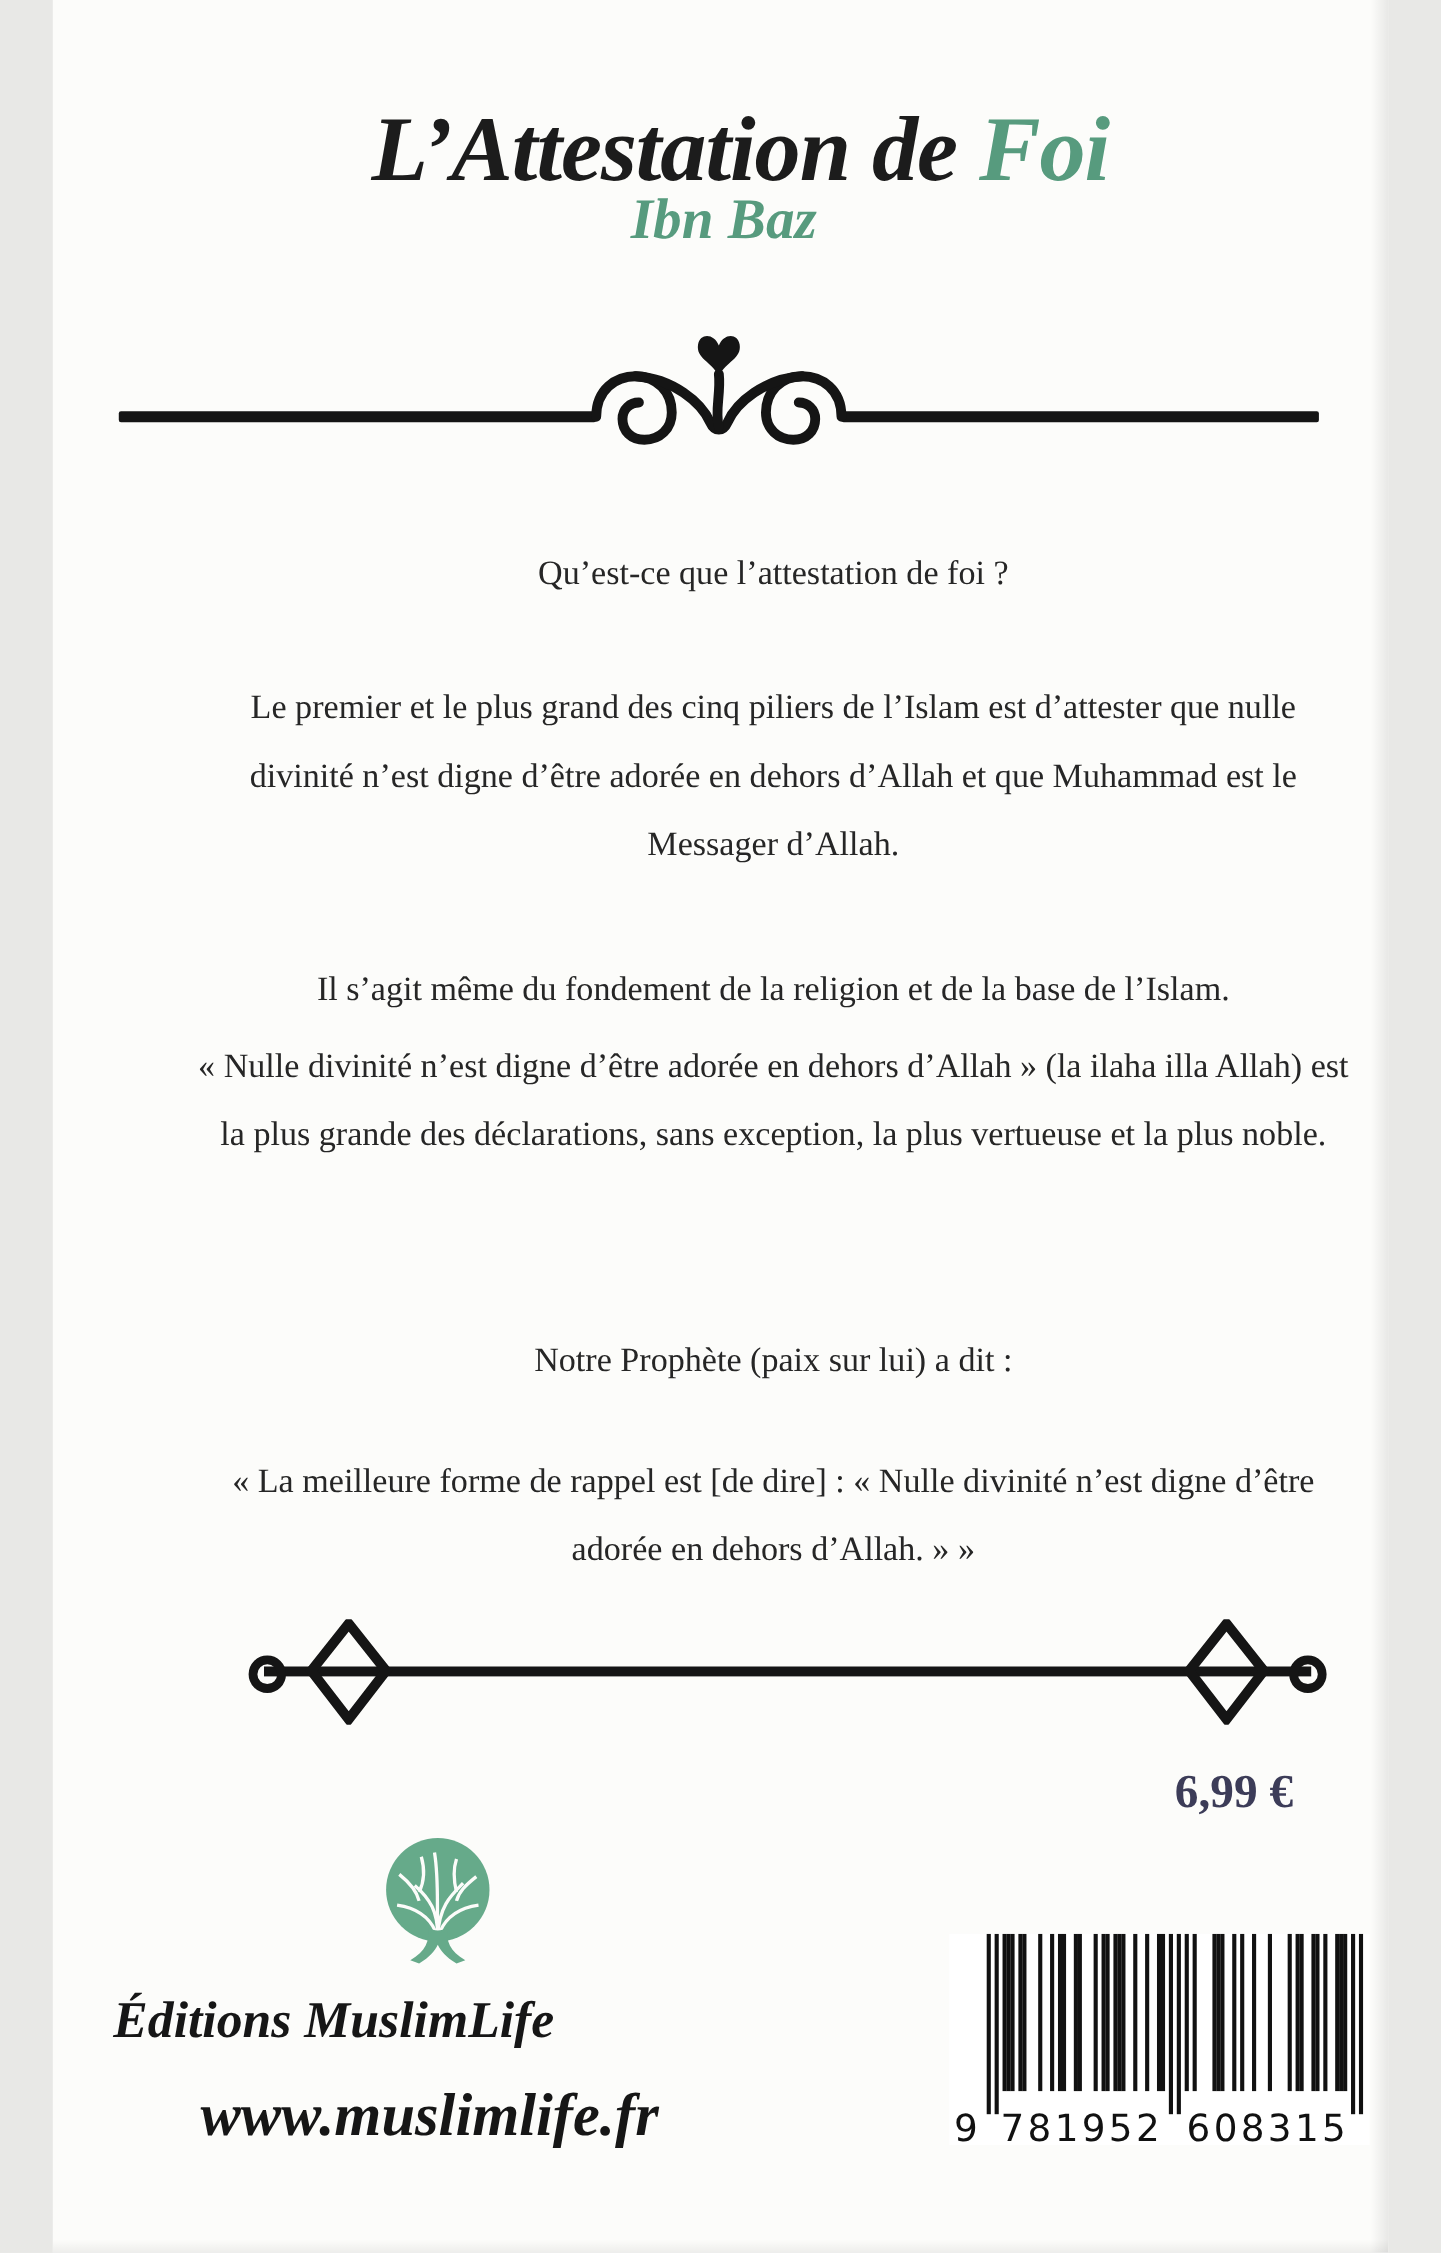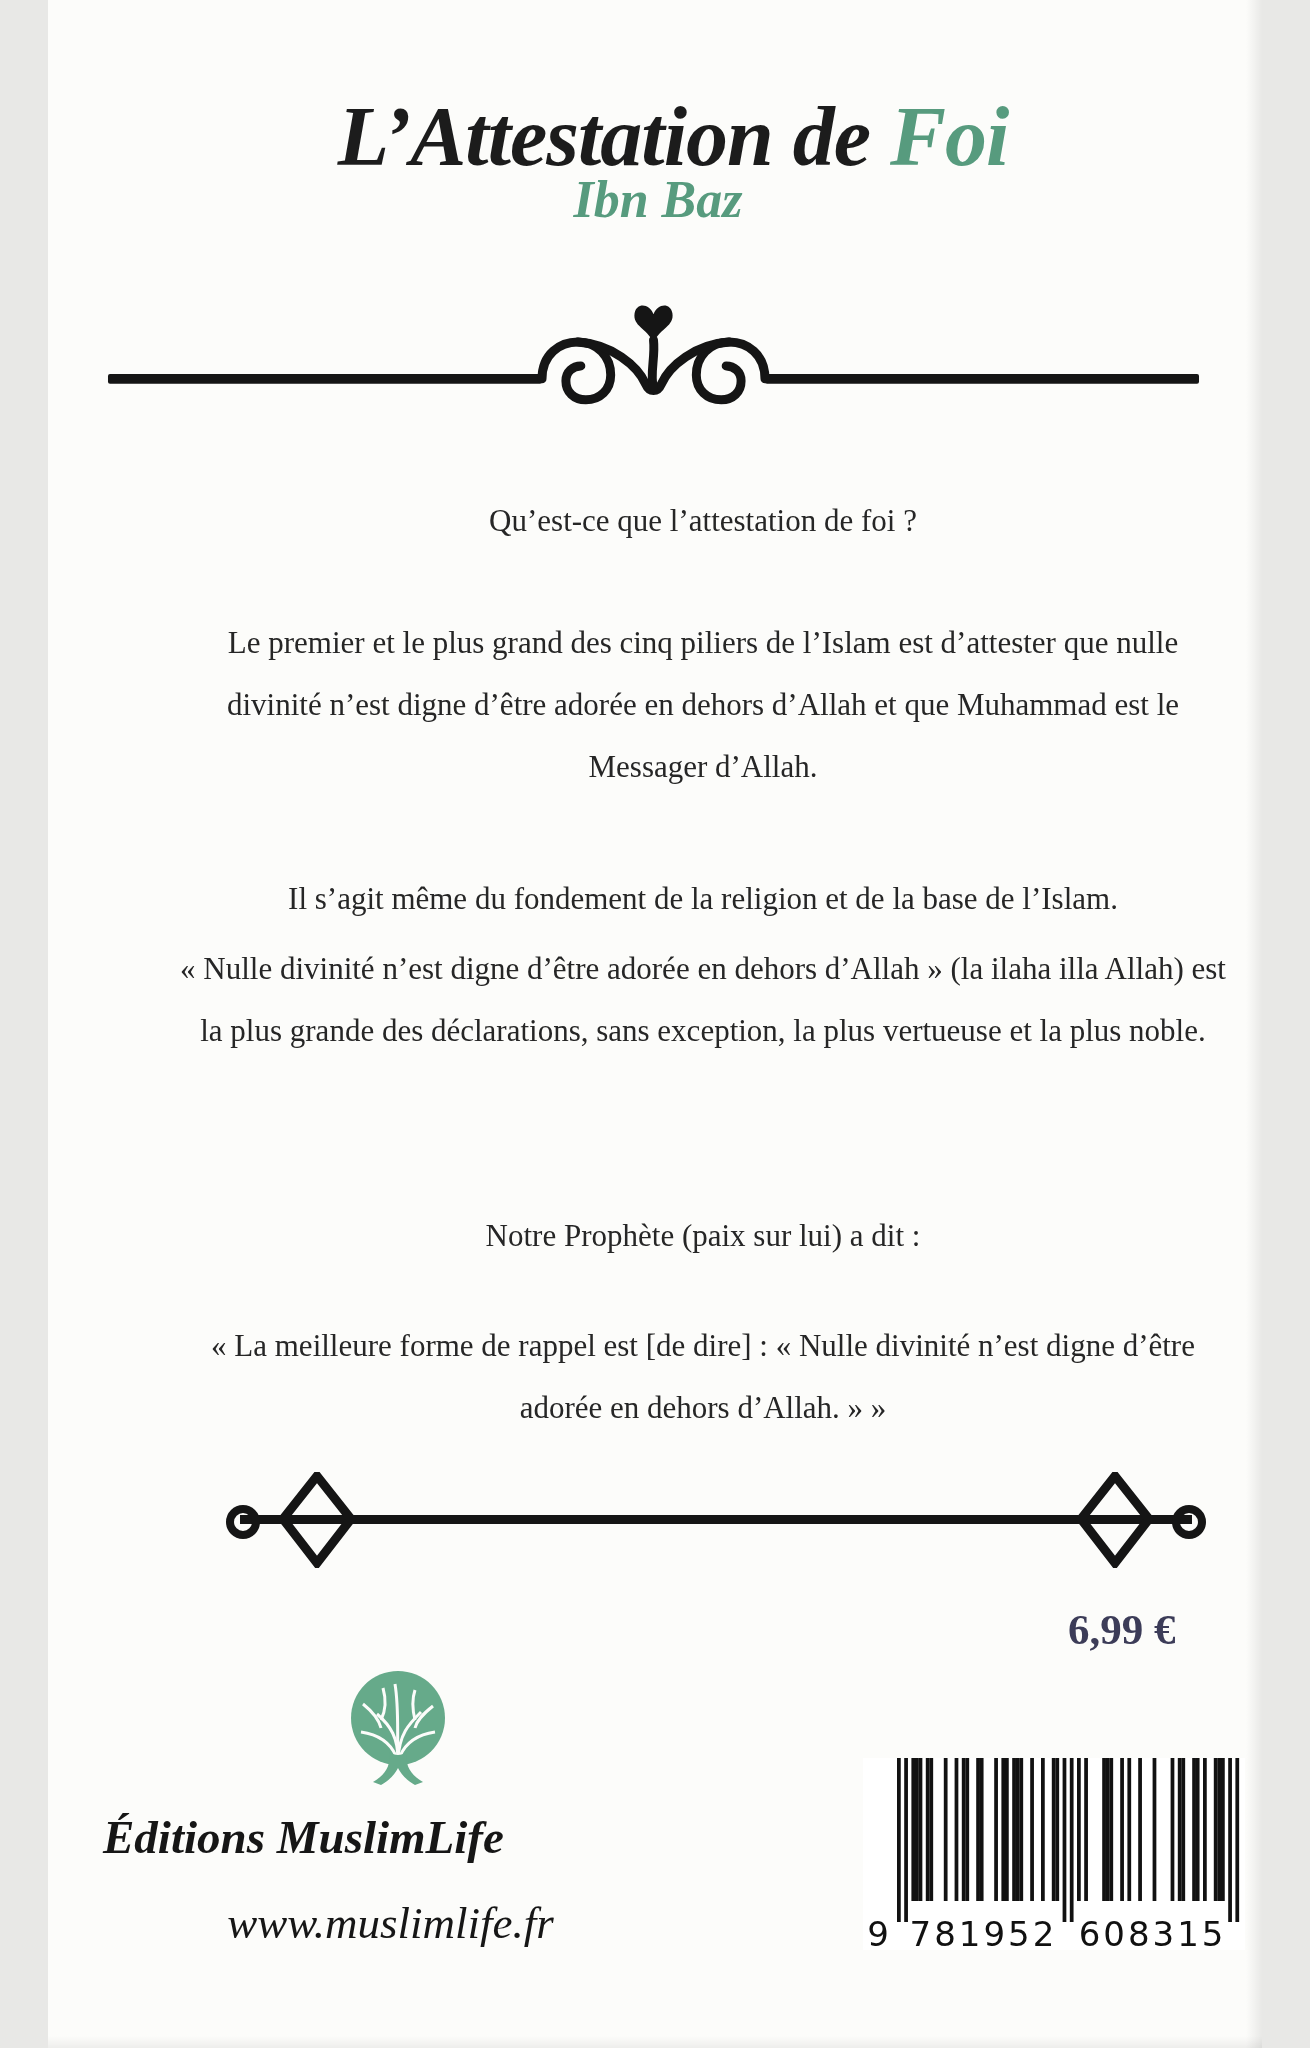--- a/index.html
+++ b/index.html
@@ -68,21 +68,21 @@
   }
   .publisher-name{
     position:absolute;left:55px;top:1806px;width:575px;
     font-size:47px;font-weight:700;font-style:italic;
     line-height:62px;color:#161616;
     white-space:nowrap;
   }
   .publisher-website{
     position:absolute;left:55px;top:1892px;width:575px;
     text-align:center;
-    font-size:45px;font-weight:400;font-style:italic;
+    font-size:55px;font-weight:700;font-style:italic;
     line-height:62px;color:#161616;
     white-space:nowrap;
   }
   .barcode{
     position:absolute;left:815px;top:1758px;width:382px;height:192px;
     background:#fff;
   }
 </style>
 </head>
 <body>

